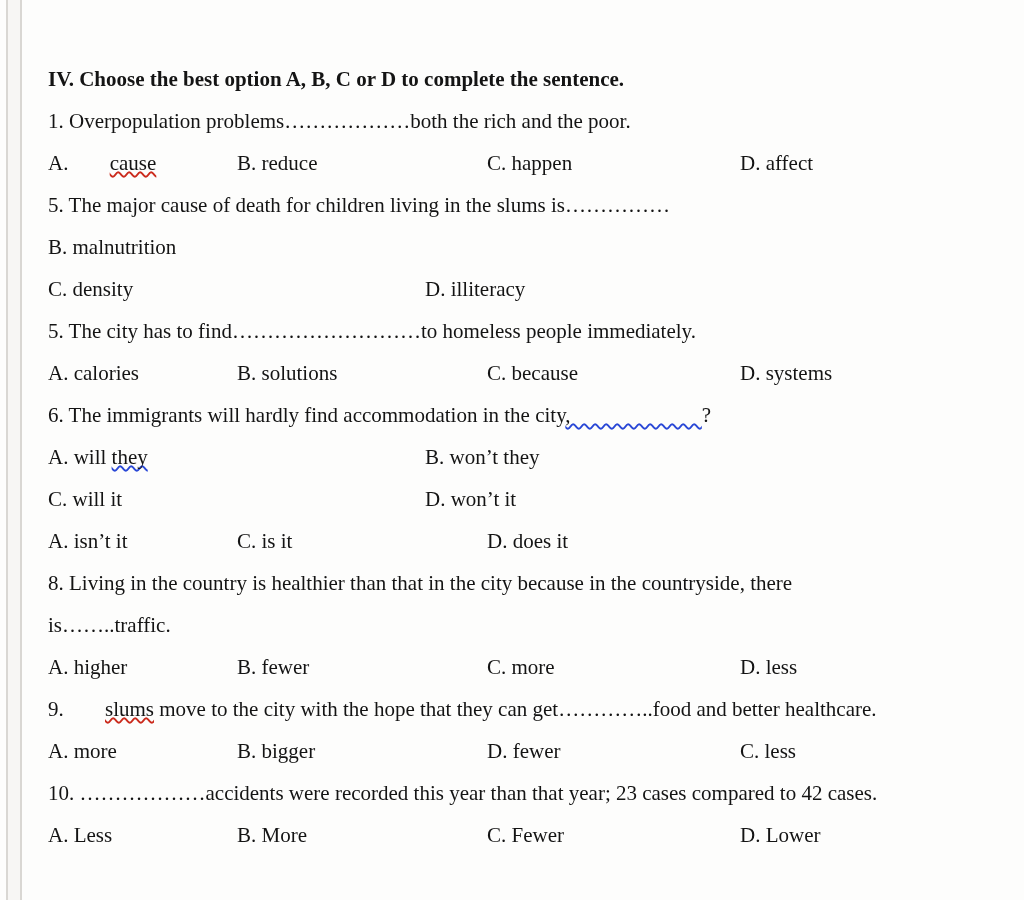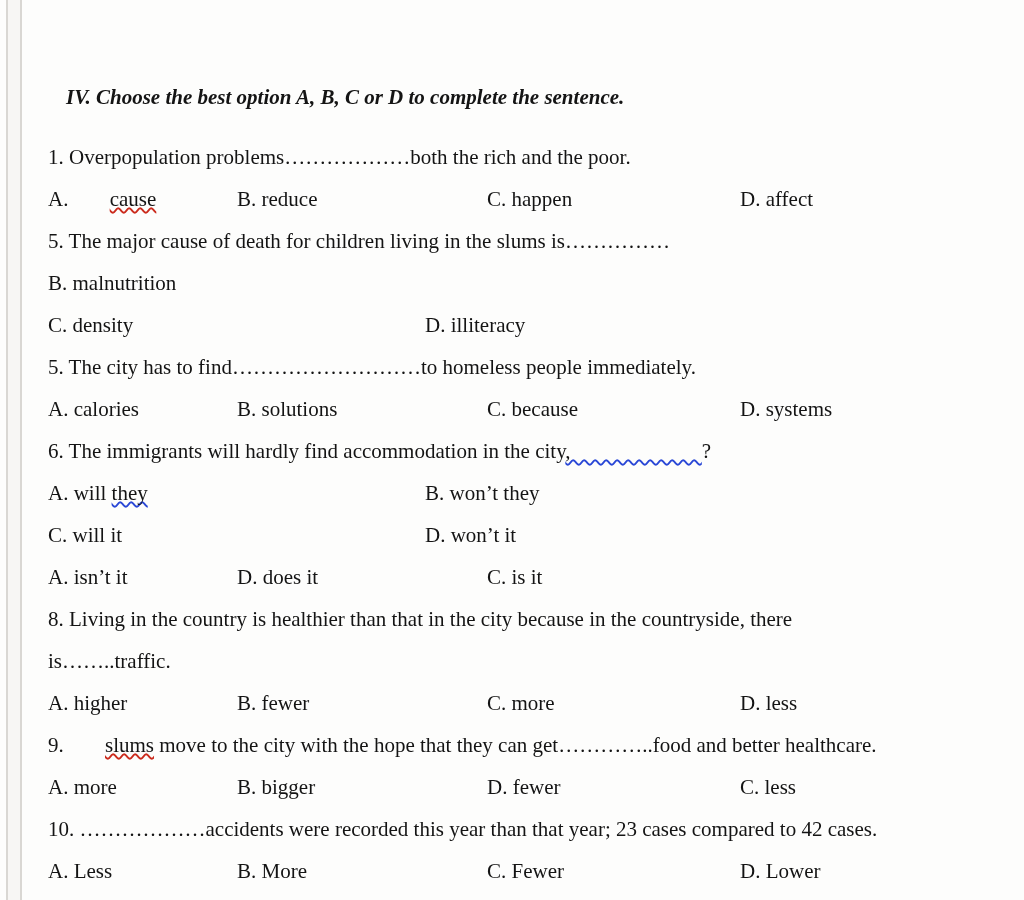--- a/index.html
+++ b/index.html
@@ -29,22 +29,21 @@
   .content {
     position: absolute;
     left: 48px; top: 58px; right: 6px;
     font-size: 21px;
     line-height: 42px;
   }
   .heading {
     font-weight: bold;
     font-size: 21px;
     line-height: 42px;
-    margin: 18px;
-    font-style: italic;
+    margin: 0;
   }
   .stem {
     margin: 0;
     white-space: pre-wrap;
   }
   .opts {
     display: grid;
     white-space: pre-wrap;
   }
   .opts.cols-4 { grid-template-columns: 189px 250px 253px 1fr; }
@@ -76,21 +75,21 @@
         <p class="stem"><span>1. Overpopulation problems………………both the rich and the poor.</span></p>
         <div class="opts cols-4"><div class="opt"><span>A. </span><span class="wavy-red">cause</span></div><div class="opt"><span>B. reduce</span></div><div class="opt"><span>C. happen</span></div><div class="opt"><span>D. affect</span></div></div>
         <p class="stem"><span>5. The major cause of death for children living in the slums is……………</span></p>
         <div class="opts cols-2"><div class="opt"><span>B. malnutrition</span></div></div>
         <div class="opts cols-2"><div class="opt"><span>C. density</span></div><div class="opt"><span>D. illiteracy</span></div></div>
         <p class="stem"><span>5. The city has to find………………………to homeless people immediately.</span></p>
         <div class="opts cols-4"><div class="opt"><span>A. calories</span></div><div class="opt"><span>B. solutions</span></div><div class="opt"><span>C. because</span></div><div class="opt"><span>D. systems</span></div></div>
         <p class="stem"><span>6. The immigrants will hardly find accommodation in the city</span><span class="wavy-blue">,&nbsp;&nbsp;&nbsp;&nbsp;&nbsp;&nbsp;&nbsp;&nbsp;&nbsp;&nbsp;&nbsp;&nbsp;&nbsp;&nbsp;&nbsp;&nbsp;&nbsp;&nbsp;&nbsp;&nbsp;&nbsp;&nbsp;&nbsp;&nbsp;&nbsp;</span><span>?</span></p>
         <div class="opts cols-2"><div class="opt"><span>A. will </span><span class="wavy-blue">they</span></div><div class="opt"><span>B. won’t they</span></div></div>
         <div class="opts cols-2"><div class="opt"><span>C. will it</span></div><div class="opt"><span>D. won’t it</span></div></div>
-        <div class="opts cols-4"><div class="opt"><span>A. isn’t it</span></div><div class="opt"><span>D. does it</span></div><div class="opt"><span>C. is it</span></div></div>
+        <div class="opts cols-4"><div class="opt"><span>A. isn’t it</span></div><div class="opt"><span>C. is it</span></div><div class="opt"><span>D. does it</span></div></div>
         <p class="stem"><span>8. Living in the country is healthier than that in the city because in the countryside, there
 is……..traffic.</span></p>
         <div class="opts cols-4"><div class="opt"><span>A. higher</span></div><div class="opt"><span>B. fewer</span></div><div class="opt"><span>C. more</span></div><div class="opt"><span>D. less</span></div></div>
         <p class="stem"><span>9. </span><span class="wavy-red">slums</span><span> move to the city with the hope that they can get…………..food and better healthcare.</span></p>
         <div class="opts cols-4"><div class="opt"><span>A. more</span></div><div class="opt"><span>B. bigger</span></div><div class="opt"><span>D. fewer</span></div><div class="opt"><span>C. less</span></div></div>
         <p class="stem"><span>10. ………………accidents were recorded this year than that year; 23 cases compared to 42 cases.</span></p>
         <div class="opts cols-4"><div class="opt"><span>A. Less</span></div><div class="opt"><span>B. More</span></div><div class="opt"><span>C. Fewer</span></div><div class="opt"><span>D. Lower</span></div></div>
       </div>
   </div>
 </div>

